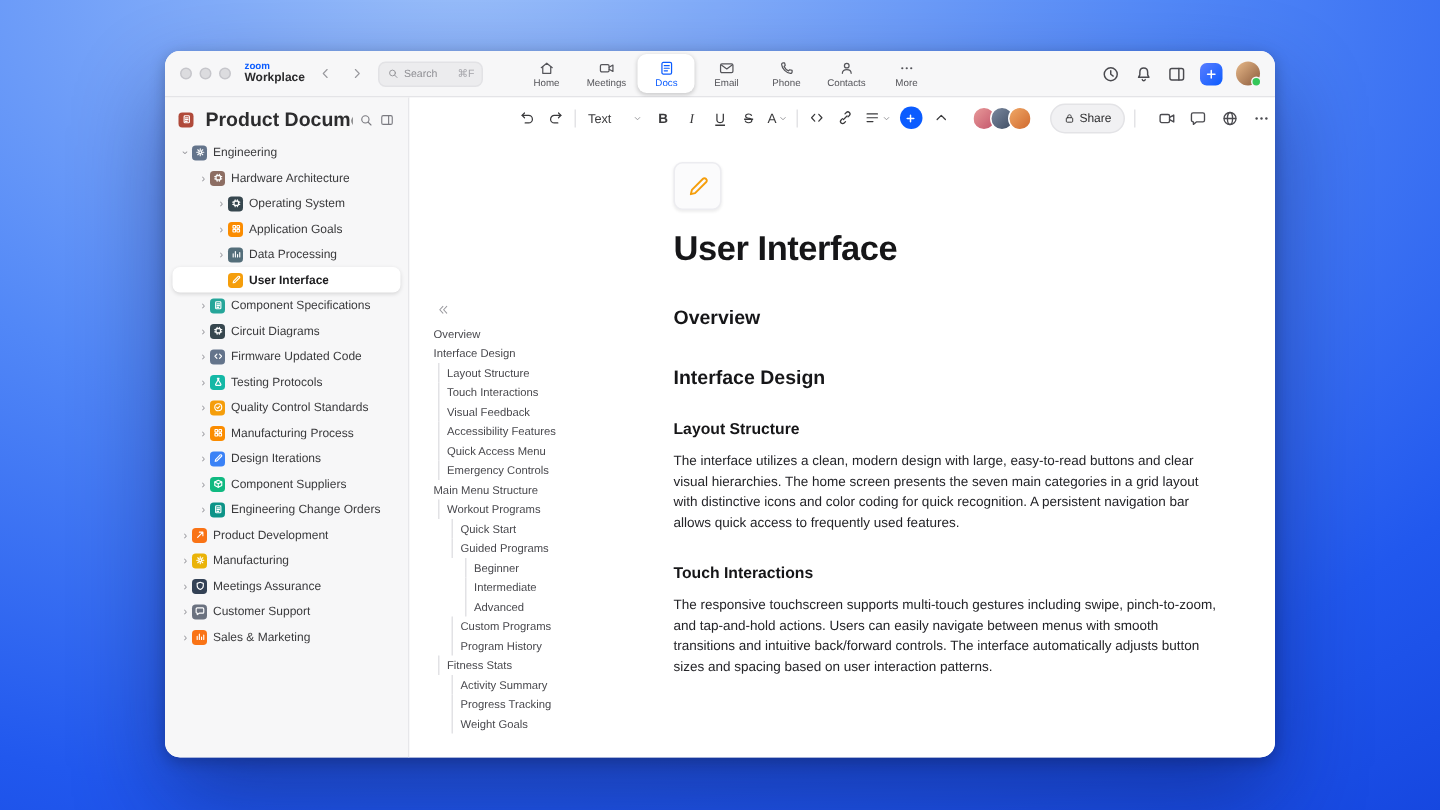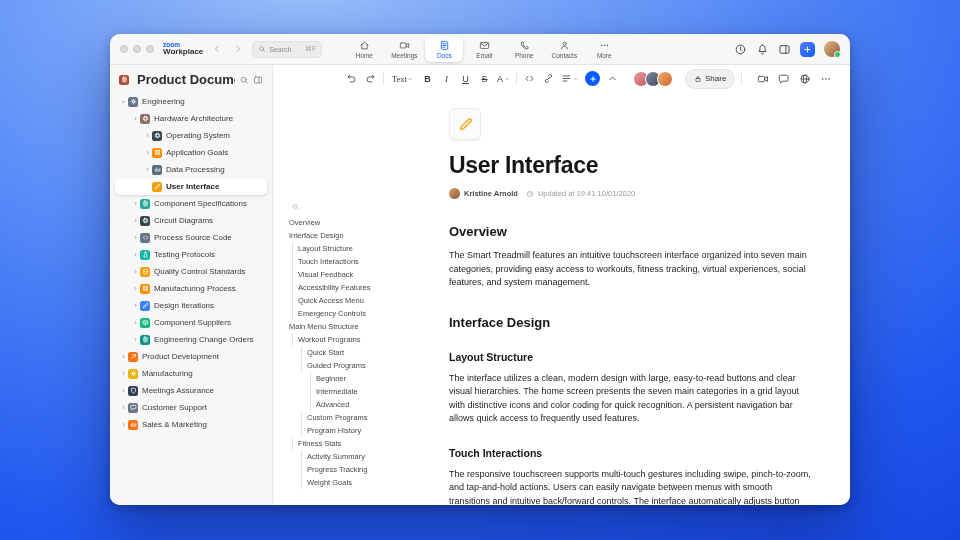--- a/index.html
+++ b/index.html
@@ -60,21 +60,21 @@
   .main{flex:1;min-width:0;background:#fff;display:flex;flex-direction:column;}
   .doc-toolbar{height:27px;flex:none;display:flex;align-items:center;gap:6px;padding:0 10px 0 72px;}
   .tbtn{min-width:13px;height:16px;display:flex;align-items:center;justify-content:center;gap:1px;color:#3a3a3c;font-size:9px;border-radius:3px;}
   .tbtn.b{font-weight:700;}
   .tbtn.i{font-style:italic;font-family:"Liberation Serif",serif;}
   .tbtn.u{text-decoration:underline;}
   .tbtn.s{text-decoration:line-through;}
   .tbtn .icn svg{width:11px;height:11px;}
   .tbtn .caret{display:flex;color:#8e8e93;}
   .tbtn .caret svg{width:6px;height:6px;}
-  .tbtn.dropdown{font-size:8.5px;gap:0;padding:0 2px;font-family:Liberation Serif, serif;}
+  .tbtn.dropdown{font-size:8.5px;gap:14px;padding:0 2px;}
   .tbtn.insert{width:15px;height:15px;min-width:15px;border-radius:50%;background:#0b5cff;color:#fff;}
   .tbtn.insert svg{width:8px;height:8px;}
   .tdivider{width:1px;height:12px;background:#e3e3e6;flex:none;}
   .tb-avatars{display:flex;margin-left:8px;flex:none;}
   .tb-avatars .av{width:14px;height:14px;border-radius:50%;border:1.5px solid #fff;margin-left:-4px;box-sizing:content-box;}
   .tb-avatars .av:first-child{margin-left:0;}
   .share-btn{display:flex;align-items:center;gap:3px;height:18px;padding:0 8px;border-radius:10px;background:#f1f1f3;border:1px solid #e3e3e6;font-size:8px;color:#2c2c2e;margin-left:6px;flex:none;justify-content:flex-end;}
   .share-btn .icn{display:flex;}
   .share-btn .icn svg{width:8px;height:8px;}
   .doc-actions{display:flex;align-items:center;gap:9px;margin-left:9px;flex:none;}
@@ -351,21 +351,21 @@
             </span>
             <span class="lbl">Circuit Diagrams</span>
           </div>
           <div class="sb-row" style="padding-left: 16px;">
             <span class="chev">›</span>
             <span class="chip" style="background: rgb(100, 116, 139);">
               <svg viewBox="0 0 24 24" fill="none" stroke="currentColor" stroke-width="2.6" stroke-linecap="round" stroke-linejoin="round">
                 <path d="M9 7 4.5 12 9 17M15 7l4.5 5L15 17"></path>
               </svg>
             </span>
-            <span class="lbl">Process Source Code</span>
+            <span class="lbl">Firmware Updated Code</span>
           </div>
           <div class="sb-row" style="padding-left: 16px;">
             <span class="chev">›</span>
             <span class="chip" style="background: rgb(20, 184, 166);">
               <svg viewBox="0 0 24 24" fill="none" stroke="currentColor" stroke-width="2.6" stroke-linecap="round" stroke-linejoin="round">
                 <path d="M10 4h4M11 4v5l-5 9a1.6 1.6 0 0 0 1.4 2.4h9.2A1.6 1.6 0 0 0 18 18l-5-9V4"></path>
               </svg>
             </span>
             <span class="lbl">Testing Protocols</span>
           </div>
@@ -701,34 +701,22 @@
         </div>
         <div class="content">
           <div class="doc-icon">
               <span class="icn">
                 <svg viewBox="0 0 24 24" fill="none" stroke="currentColor" stroke-width="1.8" stroke-linecap="round" stroke-linejoin="round">
                   <path d="M5 19l1-4L16.5 4.5a1.8 1.8 0 0 1 2.6 0l.4.4a1.8 1.8 0 0 1 0 2.6L9 18Z"></path>
                 </svg>
               </span>
             </div>
           <h1 class="doc-title">User Interface</h1>
-          <div class="byline">
-            <span class="av"></span>
-            <span class="name">Kristine Arnold</span>
-            <span class="icn">
-                <svg viewBox="0 0 24 24" fill="none" stroke="currentColor" stroke-width="1.8" stroke-linecap="round" stroke-linejoin="round">
-                  <circle cx="12" cy="12" r="8"></circle>
-                  <path d="M12 7.6V12l3 2.2"></path>
-                </svg>
-              </span>
-            <span class="updated">Updated at 19:41 10/01/2020</span>
-          </div>
           <div class="sections">
               <h2>Overview</h2>
-              <p>The Smart Treadmill features an intuitive touchscreen interface organized into seven main categories, providing easy access to workouts, fitness tracking, virtual experiences, social features, and system management.</p>
               <h2>Interface Design</h2>
               <h3>Layout Structure</h3>
               <p>The interface utilizes a clean, modern design with large, easy-to-read buttons and clear visual hierarchies. The home screen presents the seven main categories in a grid layout with distinctive icons and color coding for quick recognition. A persistent navigation bar allows quick access to frequently used features.</p>
               <h3>Touch Interactions</h3>
               <p>The responsive touchscreen supports multi-touch gestures including swipe, pinch-to-zoom, and tap-and-hold actions. Users can easily navigate between menus with smooth transitions and intuitive back/forward controls. The interface automatically adjusts button sizes and spacing based on user interaction patterns.</p>
             </div>
         </div>
       </div>
     </div>
   </div>

